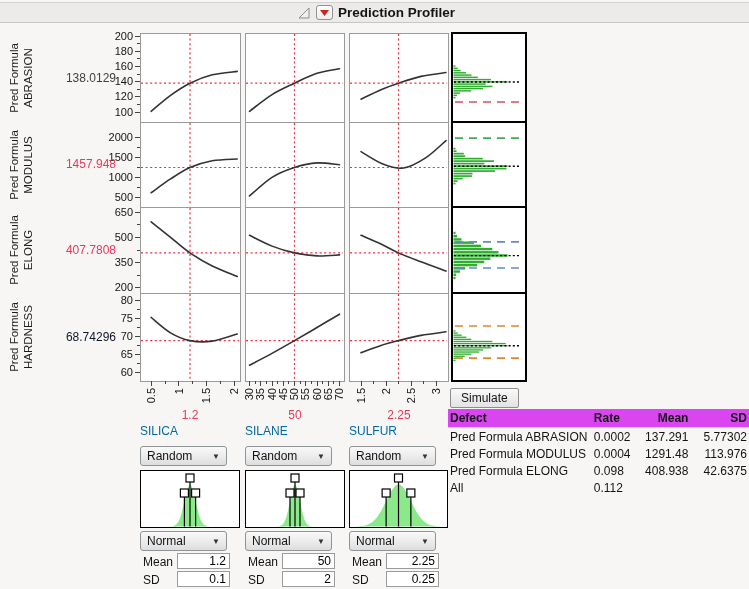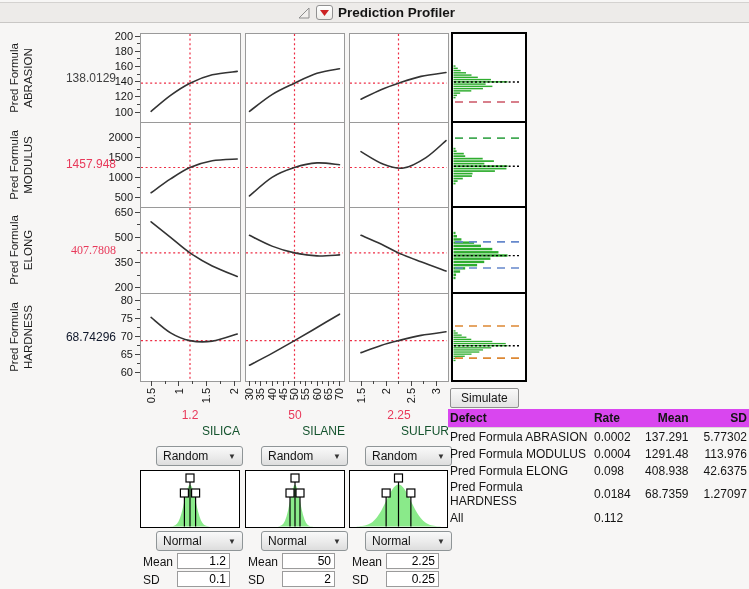--- a/index.html
+++ b/index.html
@@ -22,22 +22,22 @@
   .rrot{position:absolute;top:50%;left:50%;transform:translate(-50%,-50%) rotate(-90deg);
     text-align:center;font-size:11.5px;line-height:14px;white-space:nowrap;color:#1c1c1c;}
   .rvalue{position:absolute;left:48px;width:68px;text-align:right;font-size:12px;}
   .rv0{top:71px}.rv1{top:157px}.rv2{top:243px}.rv3{top:330px}
 
   
   .fcol{position:absolute;top:0;height:589px;width:100px;pointer-events:none;}
   .fcol>*{pointer-events:auto;}
   .fc0{left:140px}.fc1{left:245px}.fc2{left:349px}
   .fvalue{position:absolute;top:408px;left:0;width:100px;text-align:center;font-size:12px;}
-  .fname{position:absolute;top:424px;left:0;width:100px;text-align:right;font-size:12px;color:#14532d;}
-  .combo{position:absolute;left:16px;height:20px;width:87px;border:1px solid #8f9597;border-radius:3px;
+  .fname{position:absolute;top:424px;left:0;width:100px;text-align:left;font-size:12px;color:#0369a1;}
+  .combo{position:absolute;left:0;height:20px;width:87px;border:1px solid #8f9597;border-radius:3px;
     background:linear-gradient(#f9f9f9,#ebebeb 55%,#dddddd);font-size:12px;color:#141414;
     display:flex;align-items:center;justify-content:space-between;padding:0 6px;box-sizing:border-box;cursor:default;}
   .combo .arrow{font-size:8px;color:#333;}
   .random{top:446px}.dname{top:531px}
   .dist{position:absolute;top:470px;left:0;}
   .flabel{position:absolute;left:3px;font-size:12px;color:#141414;}
   .ml{top:555px}.sl{top:573px}
   .fin{position:absolute;left:37px;width:53px;height:16px;border:1px solid #9b9b9b;font-size:12px;
     text-align:right;padding:0 3px;box-sizing:border-box;background:#fff;font-family:inherit;}
   .mi{top:553px}.si{top:571px}
@@ -397,21 +397,21 @@
     </div>
   <div class="rwrap rw3">
       <div class="rrot">
     <div>Pred Formula</div>
         <div>HARDNESS</div>
       </div>
     </div>
 
   <div class="rvalue rv0" style="color: #404040;">138.0129</div>
   <div class="rvalue rv1" style="color: rgb(232, 57, 90);">1457.948</div>
-  <div class="rvalue rv2" style="color: rgb(232, 57, 90); font-family: Liberation Serif, serif;">407.7808</div>
+  <div class="rvalue rv2" style="color: rgb(232, 57, 90);">407.7808</div>
   <div class="rvalue rv3" style="color: #0f172a;">68.74296</div>
 
   <div class="fcol fc0">
     <div class="fvalue" style="color: rgb(232, 57, 90);">1.2</div>
     <div class="fname">SILICA</div>
     <div class="combo random">
       <span>Random</span>
       <span class="arrow">▼</span>
       </div>
     <svg class="dist" id="dist-0" width="100" height="58">
@@ -511,26 +511,20 @@
           <td class="c2">1291.48</td>
           <td class="c3">113.976</td>
         </tr>
         <tr>
           <td class="c0">Pred Formula ELONG</td>
           <td class="c1">0.098</td>
           <td class="c2">408.938</td>
           <td class="c3">42.6375</td>
         </tr>
         <tr>
-          <td class="c0">Pred Formula HARDNESS</td>
-          <td class="c1">0.0184</td>
-          <td class="c2">68.7359</td>
-          <td class="c3">1.27097</td>
-        </tr>
-        <tr>
           <td class="c0">All</td>
           <td class="c1">0.112</td>
           <td class="c2"></td>
           <td class="c3"></td>
         </tr>
       </tbody>
   </table>
 
 </div>
 

